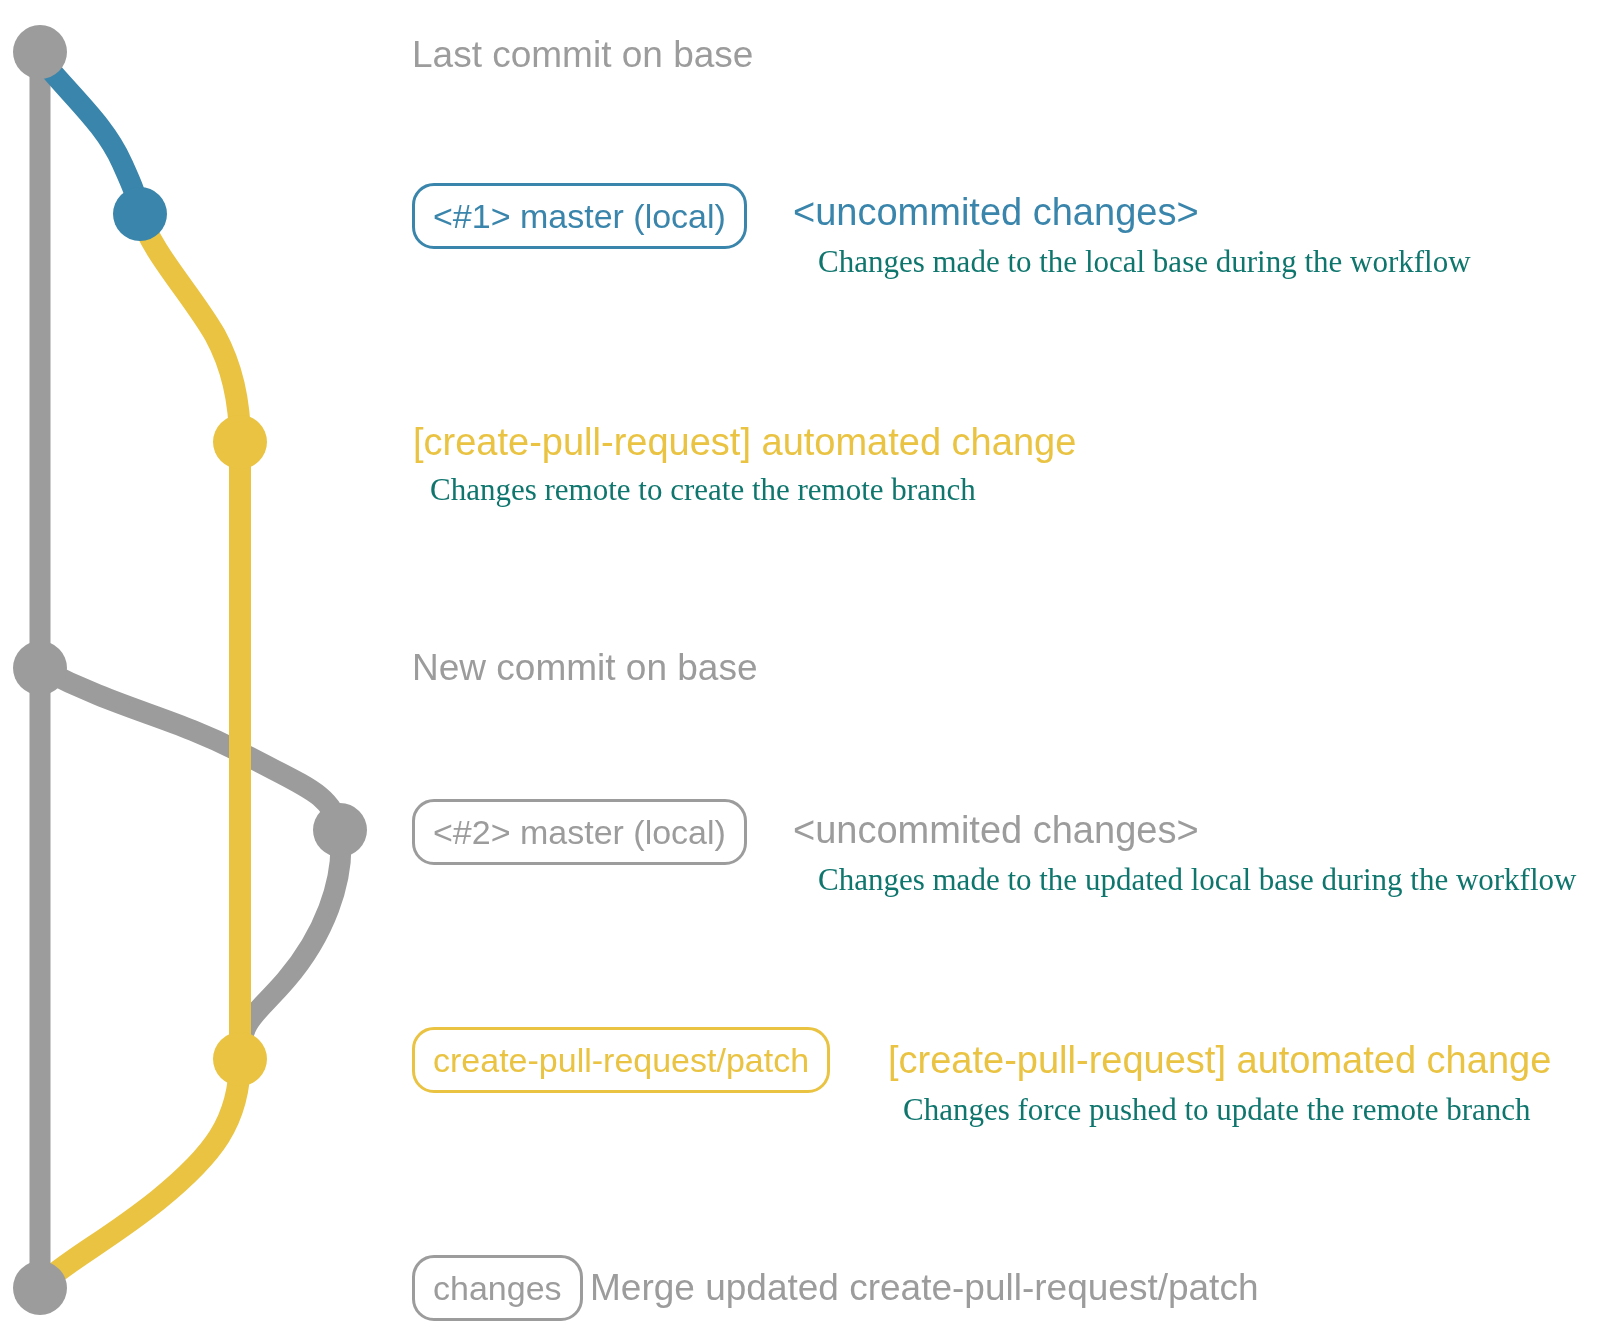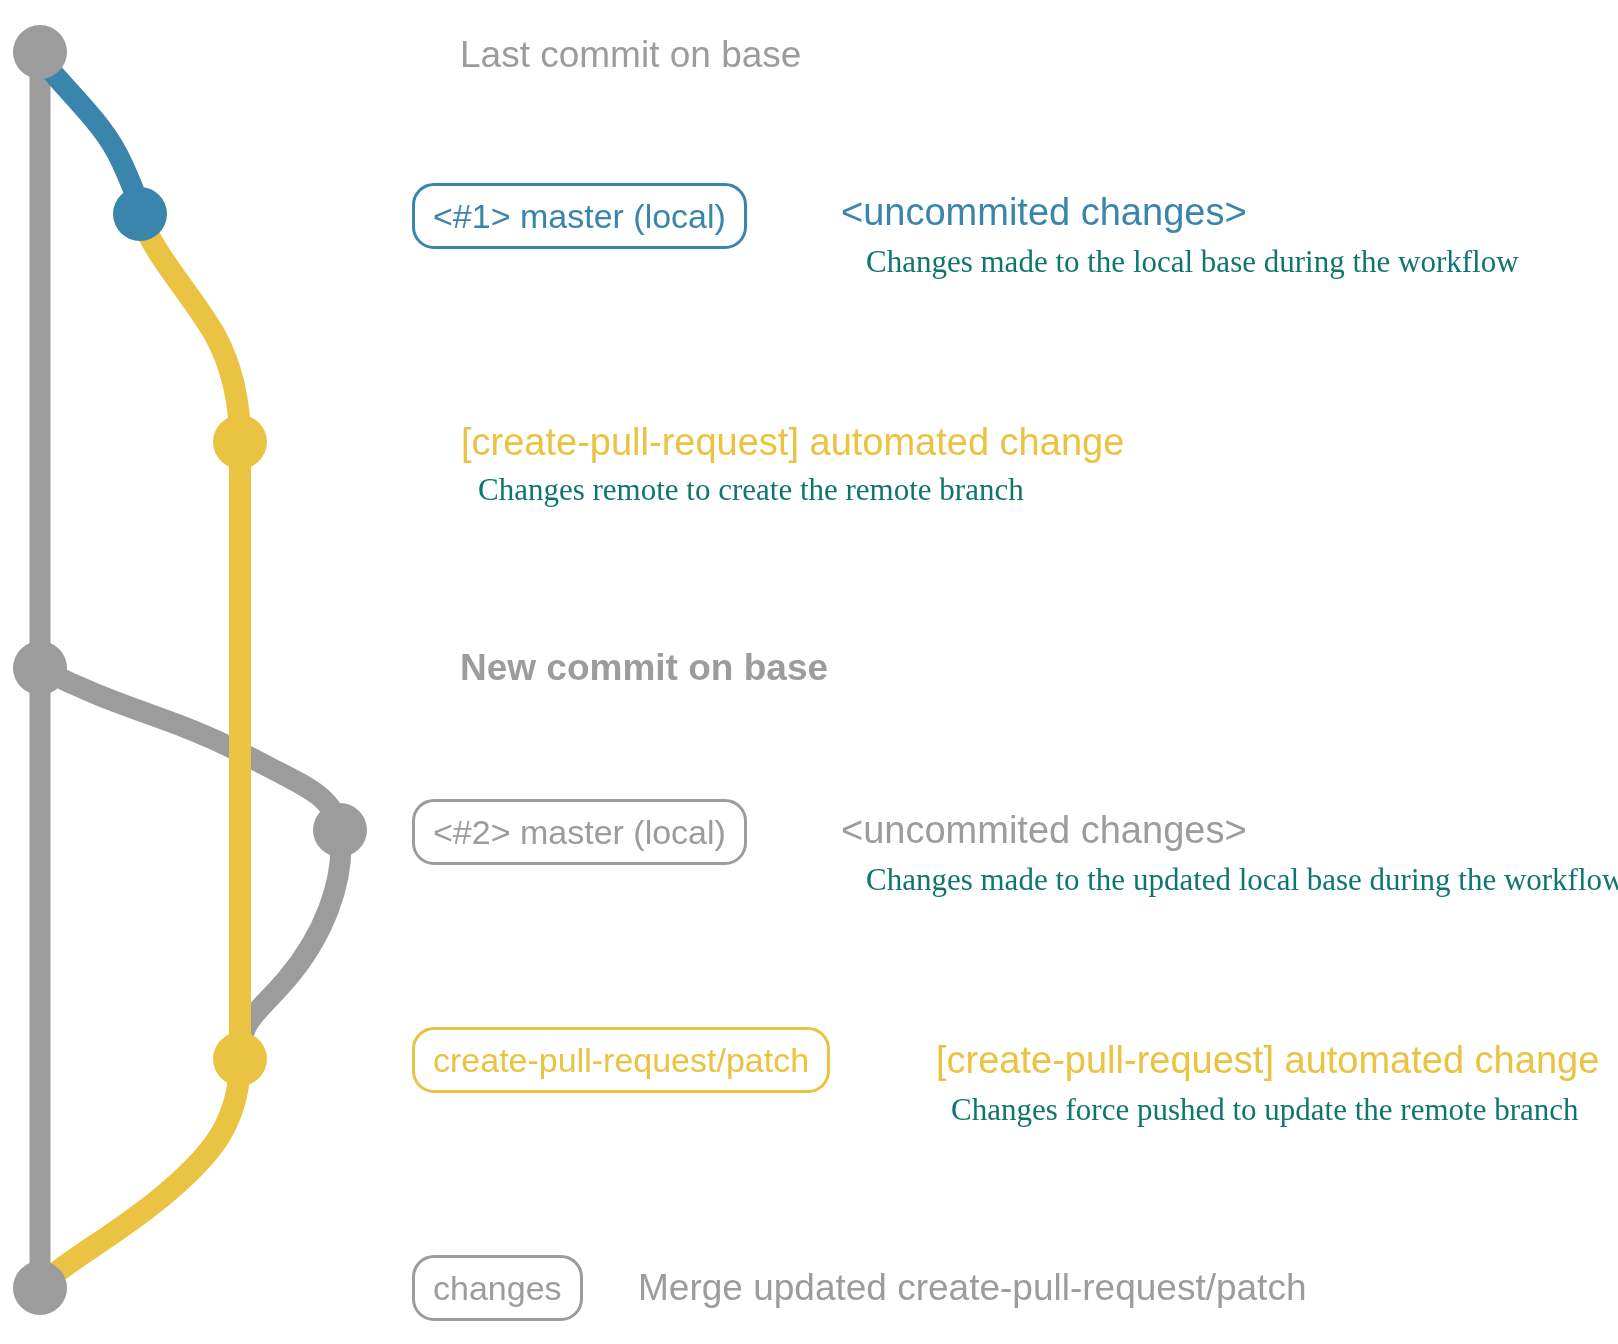--- a/index.html
+++ b/index.html
@@ -16,21 +16,20 @@
     overflow: hidden;
   }
   #graph-svg {
     position: absolute;
     left: 0;
     top: 0;
   }
   .txt {
     position: absolute;
     white-space: nowrap;
-    margin-left: 48px;
   }
   .heading {
     font-size: 37px;
     line-height: 44px;
     color: var(--gray);
   }
   .annotation {
     font-size: 38px;
     line-height: 44px;
   }
@@ -90,21 +89,21 @@
 
   <div class="txt heading" style="left:412px; top:33px;">Last commit on base</div>
 
   <div class="branch-box blue" style="left:412px; top:183px;">&lt;#1&gt; master (local)</div>
   <div class="txt annotation blue" style="left:793px; top:190px;">&lt;uncommited changes&gt;</div>
   <div class="txt desc" style="left:818px; top:242px;">Changes made to the local base during the workflow</div>
 
   <div class="txt annotation yellow" style="left:413px; top:420px;">[create-pull-request] automated change</div>
   <div class="txt desc" style="left:430px; top:470px;">Changes remote to create the remote branch</div>
 
-  <div class="txt heading" style="left:412px; top:646px;font-weight:bold;">New commit on base</div>
+  <div class="txt heading" style="left:412px; top:646px;">New commit on base</div>
 
   <div class="branch-box gray" style="left:412px; top:799px;">&lt;#2&gt; master (local)</div>
   <div class="txt annotation gray" style="left:793px; top:808px;">&lt;uncommited changes&gt;</div>
   <div class="txt desc" style="left:818px; top:860px;">Changes made to the updated local base during the workflow</div>
 
   <div class="branch-box yellow" style="left:412px; top:1027px;">create-pull-request/patch</div>
   <div class="txt annotation yellow" style="left:888px; top:1038px;">[create-pull-request] automated change</div>
   <div class="txt desc" style="left:903px; top:1090px;">Changes force pushed to update the remote branch</div>
 
   <div class="branch-box gray" style="left:412px; top:1255px;">changes</div>

